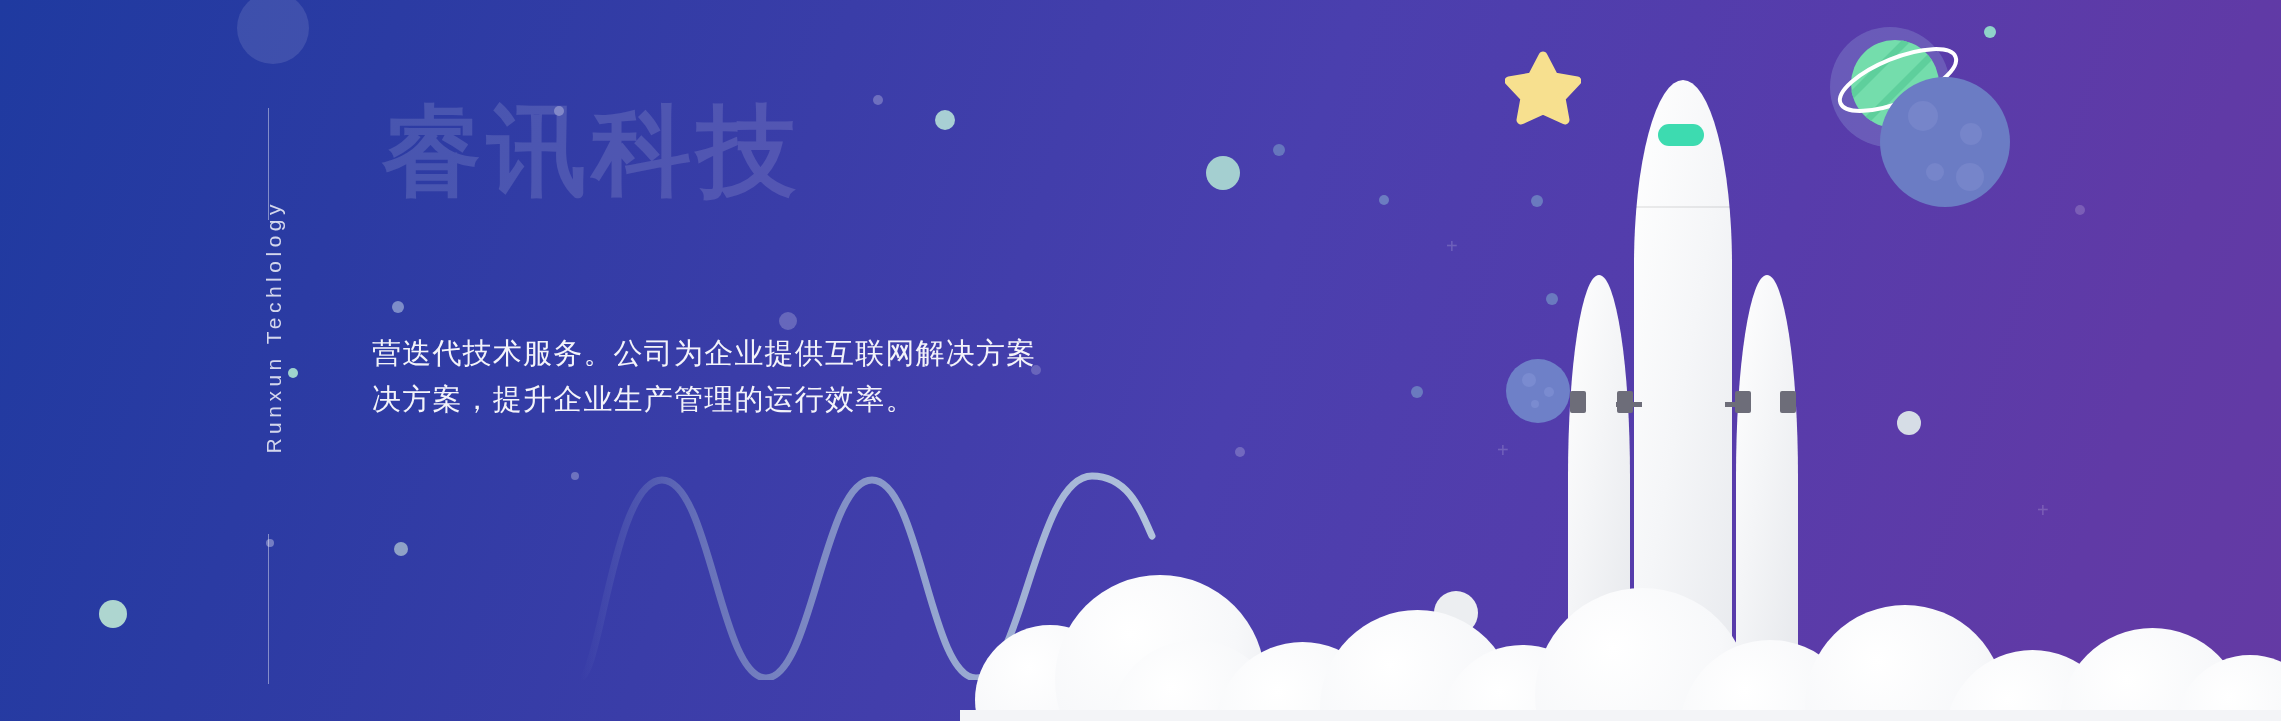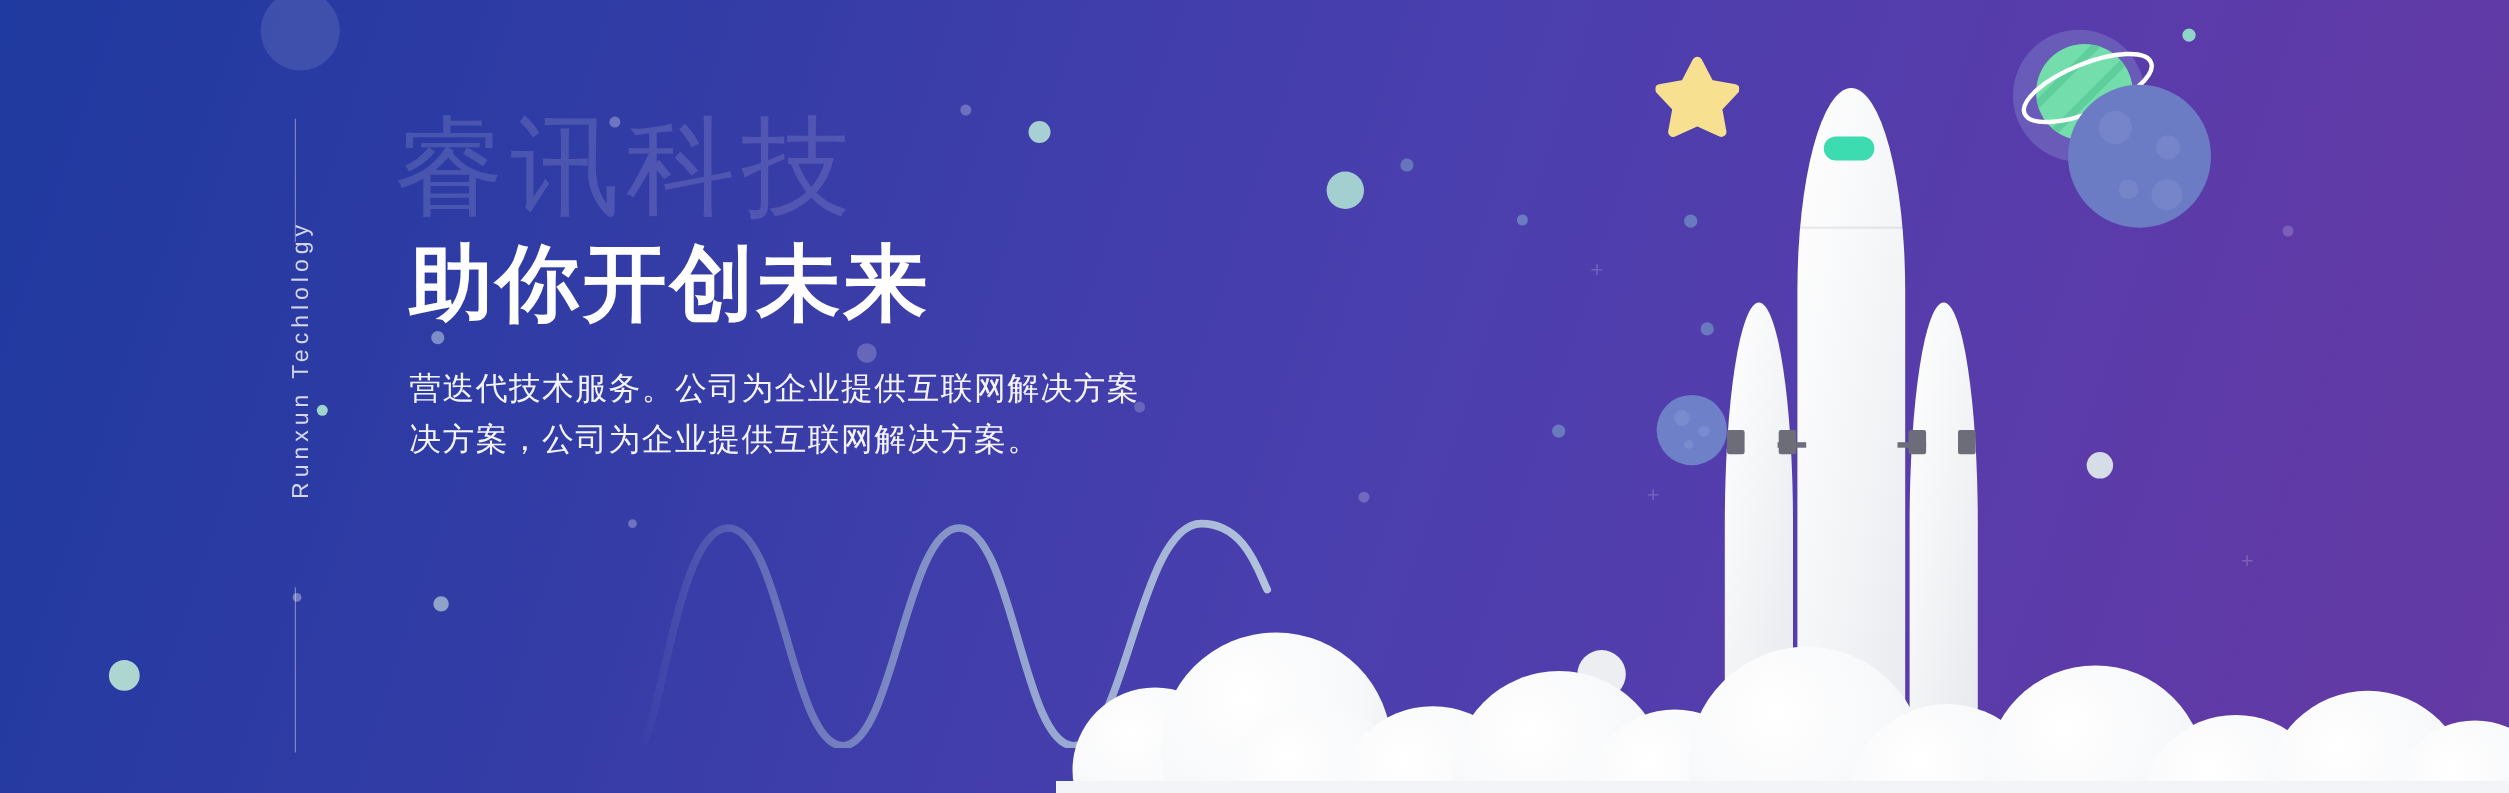--- a/index.html
+++ b/index.html
@@ -52,24 +52,24 @@
     white-space: nowrap;
     color: rgba(255,255,255,0.80);
     font-size: 21px;
     letter-spacing: 4.5px;
     font-family: "Liberation Sans", sans-serif;
   }
 
   
   .ghost {
     position: absolute;
-    left: 359px;
+    left: 382px;
     top: 86px;
     font-size: 99px;
-    font-weight: normal;
+    font-weight: bold;
     letter-spacing: 6px;
     color: rgba(255,255,255,0.135);
     white-space: nowrap;
     font-family: "DejaVu Sans", "Liberation Sans", sans-serif;
     user-select: none;
   }
   .headline {
     position: absolute;
     left: 372px;
     top: 208px;
@@ -190,25 +190,24 @@
       <div class="plus" style="left: 1446px; top: 236px;">+</div>
       <div class="plus" style="left: 1497px; top: 440px;">+</div>
       <div class="plus" style="left: 2037px; top: 500px;">+</div>
     </div>
 
   <div class="vline" style="left:268px; top:108px; height:112px;"></div>
   <div class="vline" style="left:268px; top:534px; height:150px;"></div>
   <div class="vbrand">Runxun Techlology</div>
 
   <div class="ghost">睿讯科技</div>
-  <div class="headline">助你开创未来</div>
 
   <div class="paragraph">
     <span>营迭代技术服务。公司为企业提供互联网解决方案</span>
-    <span>决方案，公司为企业提供互联网解决方案。</span>
+    <span>决方案，提升企业生产管理的运行效率。</span>
   </div>
 
   <svg class="wave" viewBox="0 0 700 240" preserveAspectRatio="none">
     <defs>
       <linearGradient id="wgrad" x1="0" y1="0" x2="1" y2="0">
         <stop offset="0%" stop-color="#9fb4cf" stop-opacity="0"></stop>
         <stop offset="22%" stop-color="#9fb4cf" stop-opacity="0.45"></stop>
         <stop offset="62%" stop-color="#a9bfd8" stop-opacity="0.80"></stop>
         <stop offset="100%" stop-color="#b8cadf" stop-opacity="0.95"></stop>
       </linearGradient>

